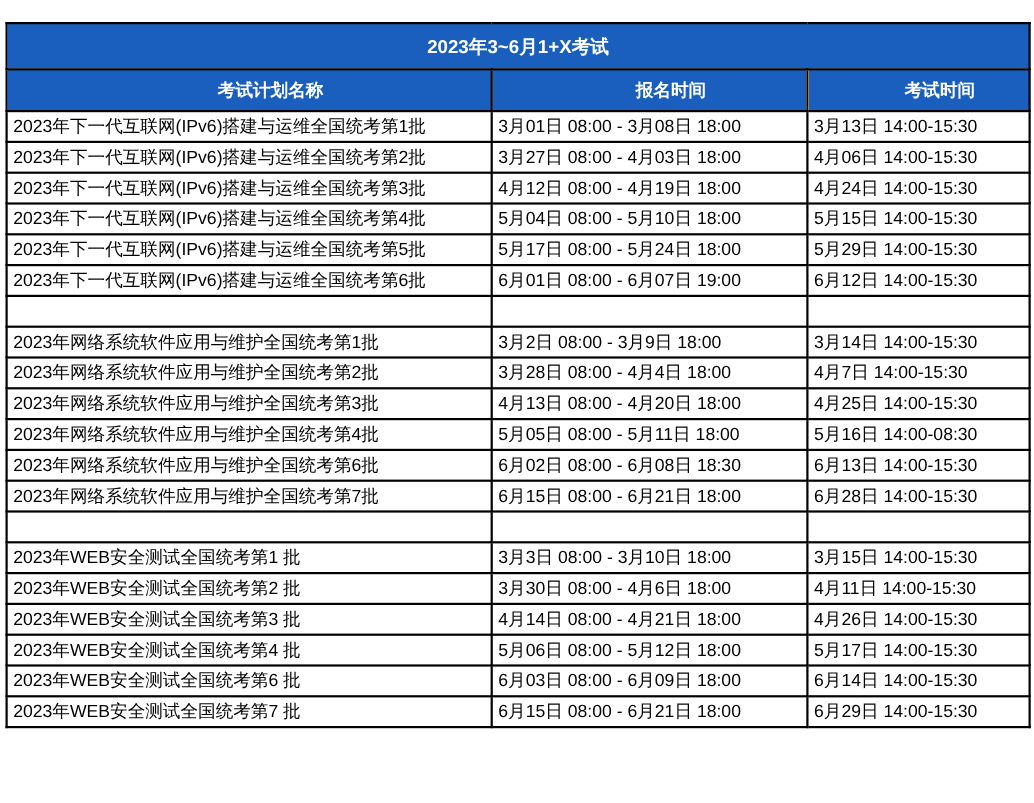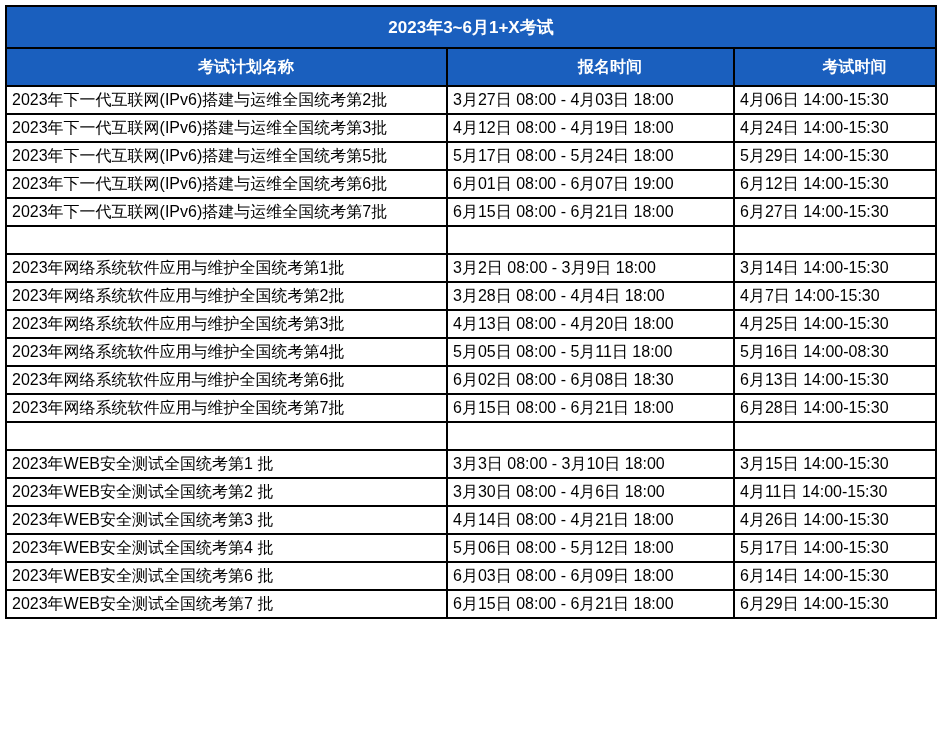--- a/index.html
+++ b/index.html
@@ -11,21 +11,21 @@
   .page {
     position: relative;
     width: 940px;
     height: 730px;
     background: #ffffff;
     overflow: hidden;
   }
   table.exam-table {
     position: absolute;
     left: 5px;
-    top: 5px;
+    top: 20px;
     width: 930px;
     border-collapse: collapse;
     table-layout: fixed;
     background: var(--body-bg, #ffffff);
   }
   table.exam-table th,
   table.exam-table td {
     border: 2px solid var(--border-color, #000000);
     overflow: hidden;
     white-space: nowrap;
@@ -76,43 +76,48 @@
         <th colspan="3">2023年3~6月1+X考试</th>
       </tr>
       <tr class="header-row">
         <th>考试计划名称</th>
         <th>报名时间</th>
         <th>考试时间</th>
       </tr>
     </thead>
     <tbody>
         <tr>
+          <td>2023年下一代互联网(IPv6)搭建与运维全国统考第1批</td>
+          <td>3月01日 08:00 - 3月08日 18:00</td>
+          <td>3月13日 14:00-15:30</td>
+        </tr>
+        <tr>
           <td>2023年下一代互联网(IPv6)搭建与运维全国统考第2批</td>
           <td>3月27日 08:00 - 4月03日 18:00</td>
           <td>4月06日 14:00-15:30</td>
         </tr>
         <tr>
           <td>2023年下一代互联网(IPv6)搭建与运维全国统考第3批</td>
           <td>4月12日 08:00 - 4月19日 18:00</td>
           <td>4月24日 14:00-15:30</td>
         </tr>
         <tr>
+          <td>2023年下一代互联网(IPv6)搭建与运维全国统考第4批</td>
+          <td>5月04日 08:00 - 5月10日 18:00</td>
+          <td>5月15日 14:00-15:30</td>
+        </tr>
+        <tr>
           <td>2023年下一代互联网(IPv6)搭建与运维全国统考第5批</td>
           <td>5月17日 08:00 - 5月24日 18:00</td>
           <td>5月29日 14:00-15:30</td>
         </tr>
         <tr>
           <td>2023年下一代互联网(IPv6)搭建与运维全国统考第6批</td>
           <td>6月01日 08:00 - 6月07日 19:00</td>
           <td>6月12日 14:00-15:30</td>
-        </tr>
-        <tr>
-          <td>2023年下一代互联网(IPv6)搭建与运维全国统考第7批</td>
-          <td>6月15日 08:00 - 6月21日 18:00</td>
-          <td>6月27日 14:00-15:30</td>
         </tr>
         <tr>
           <td></td>
           <td></td>
           <td></td>
         </tr>
         <tr>
           <td>2023年网络系统软件应用与维护全国统考第1批</td>
           <td>3月2日 08:00 - 3月9日 18:00</td>
           <td>3月14日 14:00-15:30</td>

